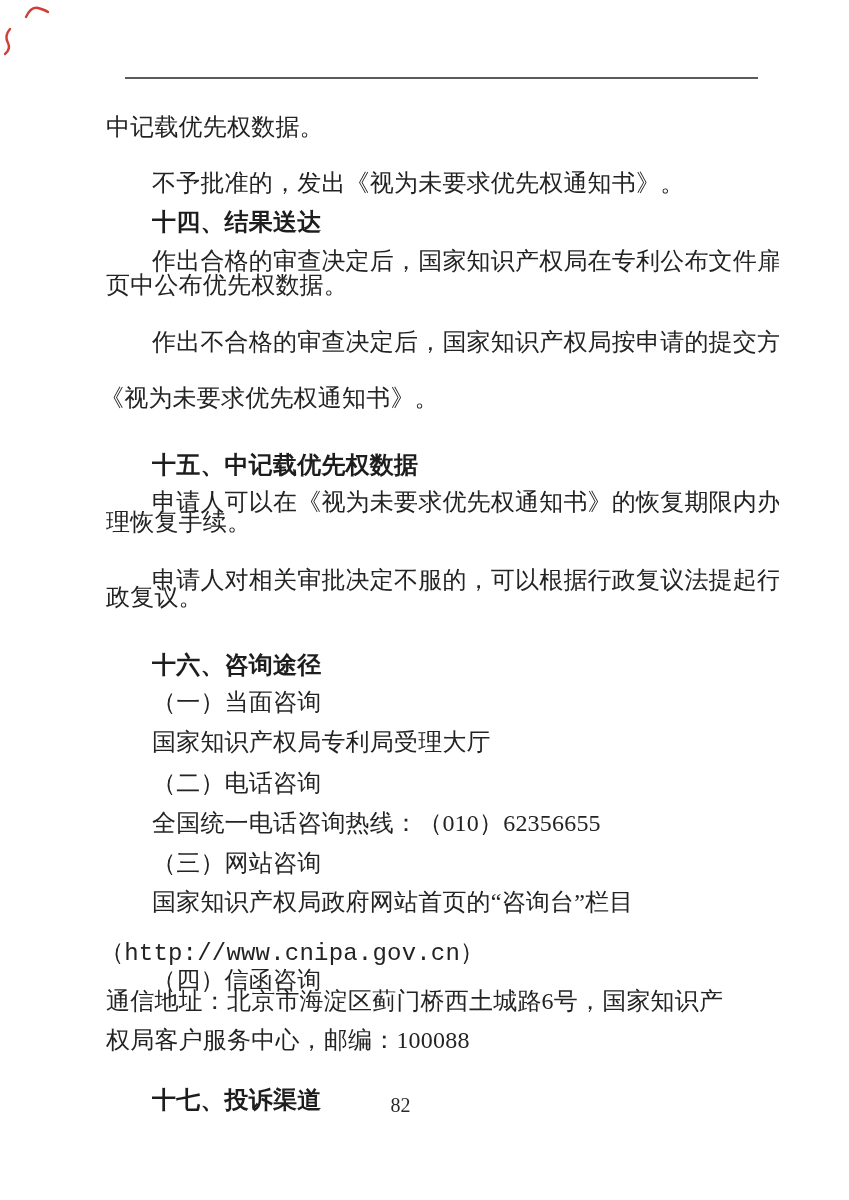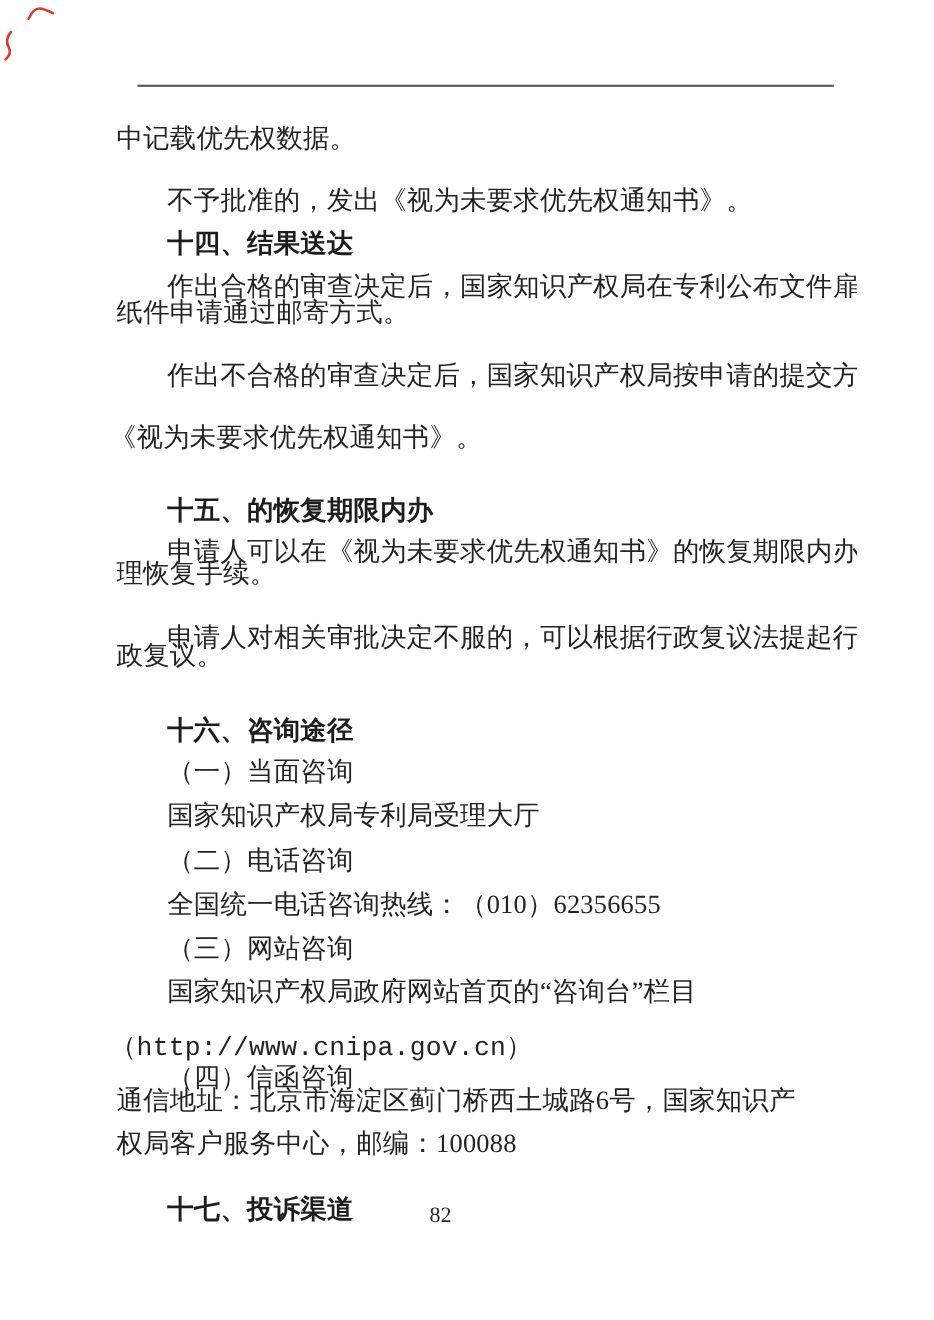--- a/index.html
+++ b/index.html
@@ -63,24 +63,24 @@
   <svg class="pen-mark pen-mark-b" width="18" height="30" viewBox="0 0 18 30">
     <path d="M9 2 Q 3 9, 7 16 Q 10 22, 4 27" fill="none" stroke="#cb2a20" stroke-width="2.4" stroke-linecap="round"></path>
   </svg>
 
   <div class="header-rule"></div>
 
   <div class="line at-margin" style="top:112px">中记载优先权数据。</div>
   <div class="line at-indent" style="top:148px">不予批准的，发出《视为未要求优先权通知书》。</div>
   <div class="line at-indent heading" style="top:187px">十四、结果送达</div>
   <div class="line at-indent" style="top:226px">作出合格的审查决定后，国家知识产权局在专利公布文件扉</div>
-  <div class="line at-margin" style="top:270px">纸件申请通过邮寄方式。</div>
+  <div class="line at-margin" style="top:270px">页中公布优先权数据。</div>
   <div class="line at-indent" style="top:307px">作出不合格的审查决定后，国家知识产权局按申请的提交方</div>
   <div class="line at-punct" style="top:385px">《视为未要求优先权通知书》。</div>
-  <div class="line at-indent heading" style="top:430px">十五、的恢复期限内办</div>
+  <div class="line at-indent heading" style="top:430px">十五、中记载优先权数据</div>
   <div class="line at-indent" style="top:467px">申请人可以在《视为未要求优先权通知书》的恢复期限内办</div>
   <div class="line at-margin" style="top:507px">理恢复手续。</div>
   <div class="line at-indent" style="top:545px">申请人对相关审批决定不服的，可以根据行政复议法提起行</div>
   <div class="line at-margin" style="top:582px">政复议。</div>
   <div class="line at-indent heading" style="top:630px">十六、咨询途径</div>
   <div class="line at-indent" style="top:667px">（一）当面咨询</div>
   <div class="line at-indent" style="top:707px">国家知识产权局专利局受理大厅</div>
   <div class="line at-indent" style="top:748px">（二）电话咨询</div>
   <div class="line at-indent" style="top:788px">全国统一电话咨询热线：（010）62356655</div>
   <div class="line at-indent" style="top:828px">（三）网站咨询</div>

